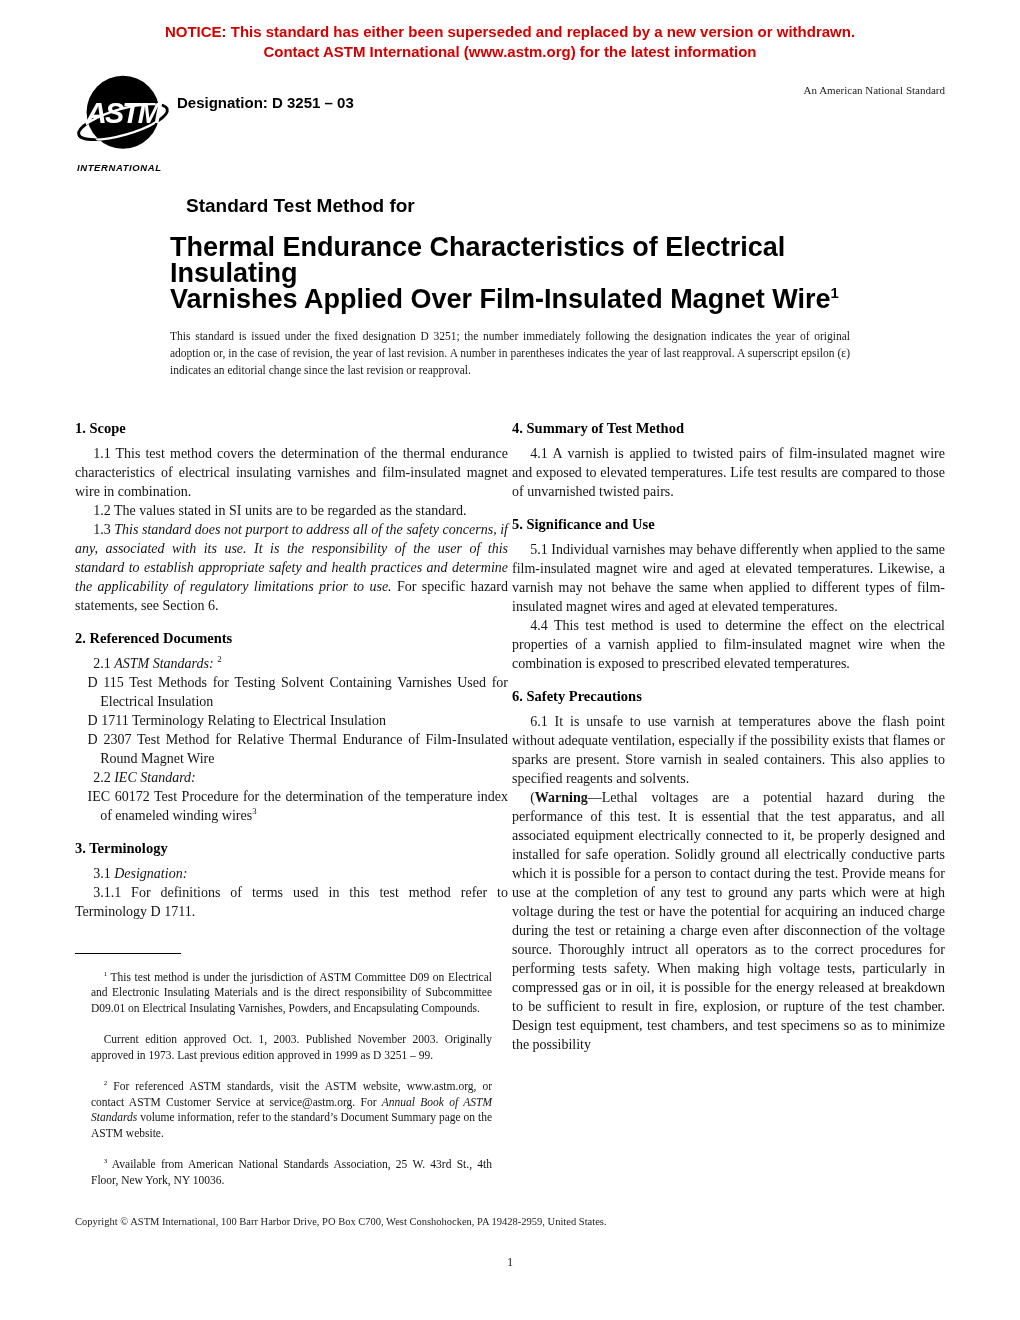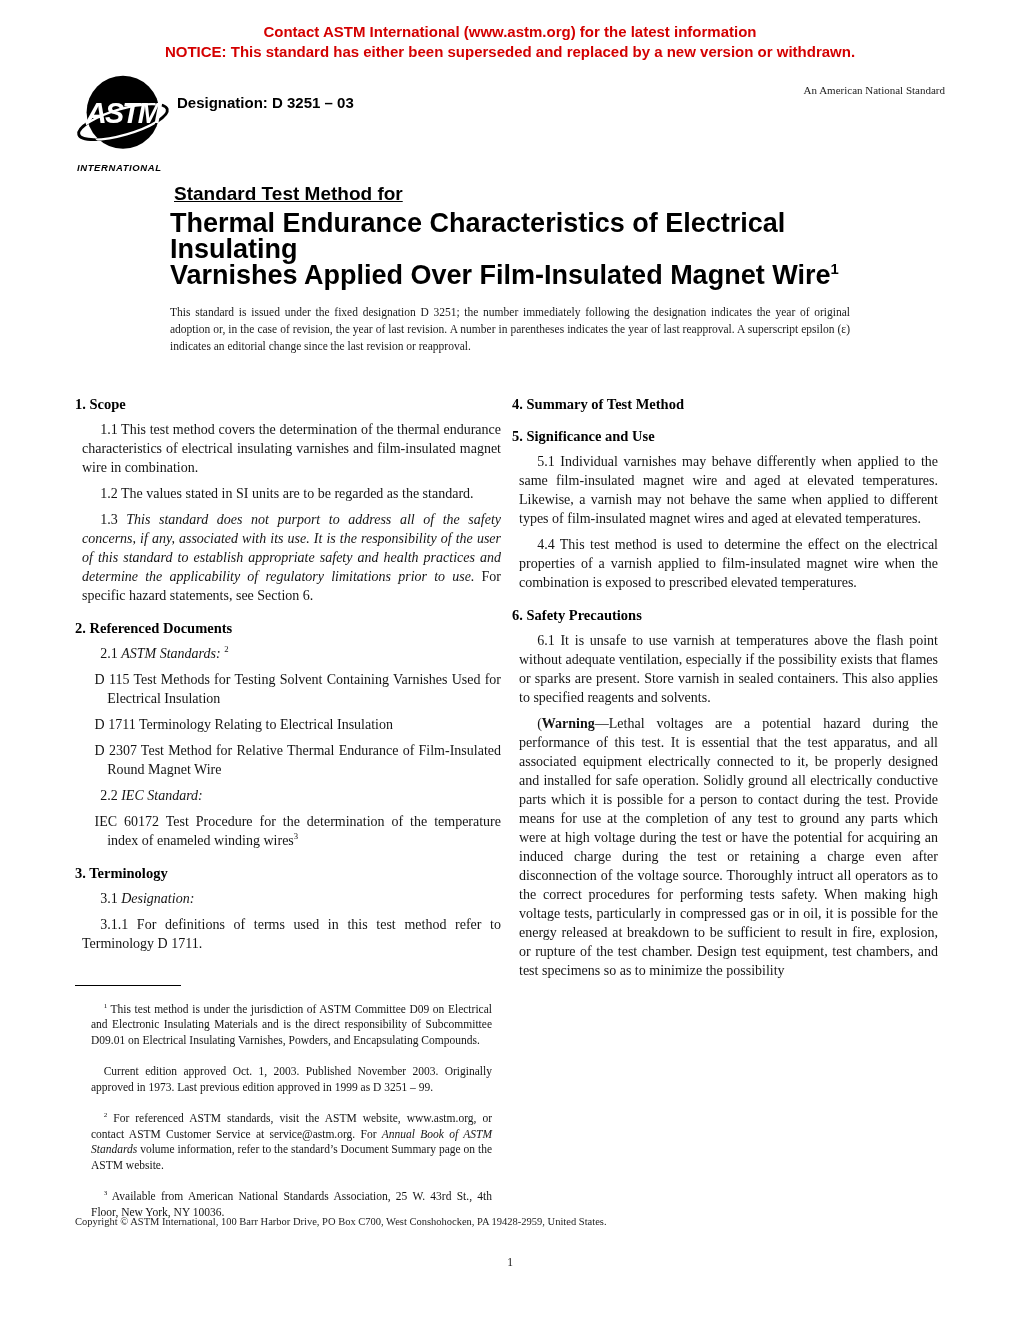--- a/index.html
+++ b/index.html
@@ -30,40 +30,40 @@
   }
   .designation{
     position:absolute;left:102px;top:18px;
     font-family:"Liberation Sans",sans-serif;
     font-weight:bold;font-size:15px;color:#000;
   }
   .ans{position:absolute;right:0;top:8px;font-size:11px;color:#222;}
   
   .titleblock{margin:2px 170px 0;}
   .title-kicker{
-    margin:4px;font-family:"Liberation Sans",sans-serif;
-    font-weight:bold;font-size:19px;line-height:24px;color:#000;text-decoration:underline;
+    margin:16px;font-family:"Liberation Sans",sans-serif;
+    font-weight:bold;font-size:19px;line-height:24px;color:#000;
   }
   .title-main{
     margin:0;font-family:"Liberation Sans",sans-serif;
     font-weight:bold;font-size:27px;line-height:26px;color:#000;
   }
   .title-main sup{font-size:.55em;}
   .preamble{
     margin:16px 0 0;font-size:11.5px;line-height:17px;
     text-align:justify;color:#1a1a1a;
   }
   
   .columns{display:flex;gap:4px;margin:26px 75px 0;}
   .col{flex:1;min-width:0;}
   .sec-heading{
     font-size:14.5px;font-weight:bold;color:#000;
     margin:15px 0 7px;
   }
-  .para{font-size:14px;line-height:19px;margin:7px;text-align:justify;}
+  .para{font-size:14px;line-height:19px;margin:0;text-align:justify;}
   .para.body{text-indent:1.3em;}
   .para.note{font-size:12px;line-height:16px;text-indent:1.5em;margin-top:8px;}
   .para.ref{padding-left:1.8em;text-indent:-.9em;}
   .run-i{font-style:italic;}
   .run-b{font-weight:bold;}
   .run-sc{font-variant:small-caps;}
   sup{font-size:.62em;line-height:0;}
   
   .footnotes{margin-top:32px;}
   .fn-rule{width:106px;border-top:1.2px solid #000;height:0;margin-bottom:9px;}
@@ -71,22 +71,22 @@
   
   .copyright{position:absolute;left:75px;top:1216px;font-size:10.5px;color:#222;text-align:center;}
   .pagenum{position:absolute;left:0;top:1256px;width:100%;text-align:center;font-size:11.5px;color:#111;}
 </style>
 </head>
 <body>
 
 <div class="page">
 
   <div class="notice">
+    <div>NOTICE: This standard has either been superseded and replaced by a new version or withdrawn.</div>
     <div>Contact ASTM International (www.astm.org) for the latest information</div>
-    <div>NOTICE: This standard has either been superseded and replaced by a new version or withdrawn.</div>
   </div>
 
   <div class="header">
     <div class="logo">
       <svg width="96" height="92" viewBox="0 0 100 96">
         <defs>
           <clipPath id="discclip">
               <circle cx="50" cy="42" r="38"></circle>
             </clipPath>
         </defs>
@@ -139,20 +139,21 @@
             <p class="fn-para">Current edition approved Oct. 1, 2003. Published November 2003. Originally approved in 1973. Last previous edition approved in 1999 as D 3251 – 99.</p>
             <p class="fn-para"><sup class="run-sup">2</sup> For referenced ASTM standards, visit the ASTM website, www.astm.org, or contact ASTM Customer Service at service@astm.org. For <span class="run-i">Annual Book of ASTM Standards</span> volume information, refer to the standard’s Document Summary page on the ASTM website.</p>
             <p class="fn-para"><sup class="run-sup">3</sup> Available from American National Standards Association, 25 W. 43rd St., 4th Floor, New York, NY 10036.</p>
           </div>
       </div>
     </div>
     <div class="col">
       <div id="col-right-sections">
           <section>
             <h3 class="sec-heading">4.  Summary of Test Method</h3>
+            <p class="para body">4.1  A varnish is applied to twisted pairs of film-insulated magnet wire and exposed to elevated temperatures. Life test results are compared to those of unvarnished twisted pairs.</p>
           </section>
           <section>
             <h3 class="sec-heading">5.  Significance and Use</h3>
             <p class="para body">5.1  Individual varnishes may behave differently when applied to the same film-insulated magnet wire and aged at elevated temperatures. Likewise, a varnish may not behave the same when applied to different types of film-insulated magnet wires and aged at elevated temperatures.</p>
             <p class="para body">4.4  This test method is used to determine the effect on the electrical properties of a varnish applied to film-insulated magnet wire when the combination is exposed to prescribed elevated temperatures.</p>
           </section>
           <section>
             <h3 class="sec-heading">6.  Safety Precautions</h3>
             <p class="para body">6.1  It is unsafe to use varnish at temperatures above the flash point without adequate ventilation, especially if the possibility exists that flames or sparks are present. Store varnish in sealed containers. This also applies to specified reagents and solvents.</p>
             <p class="para body">(<span class="run-b">Warning</span>—Lethal voltages are a potential hazard during the performance of this test. It is essential that the test apparatus, and all associated equipment electrically connected to it, be properly designed and installed for safe operation. Solidly ground all electrically conductive parts which it is possible for a person to contact during the test. Provide means for use at the completion of any test to ground any parts which were at high voltage during the test or have the potential for acquiring an induced charge during the test or retaining a charge even after disconnection of the voltage source. Thoroughly intruct all operators as to the correct procedures for performing tests safety. When making high voltage tests, particularly in compressed gas or in oil, it is possible for the energy released at breakdown to be sufficient to result in fire, explosion, or rupture of the test chamber. Design test equipment, test chambers, and test specimens so as to minimize the possibility</p>

